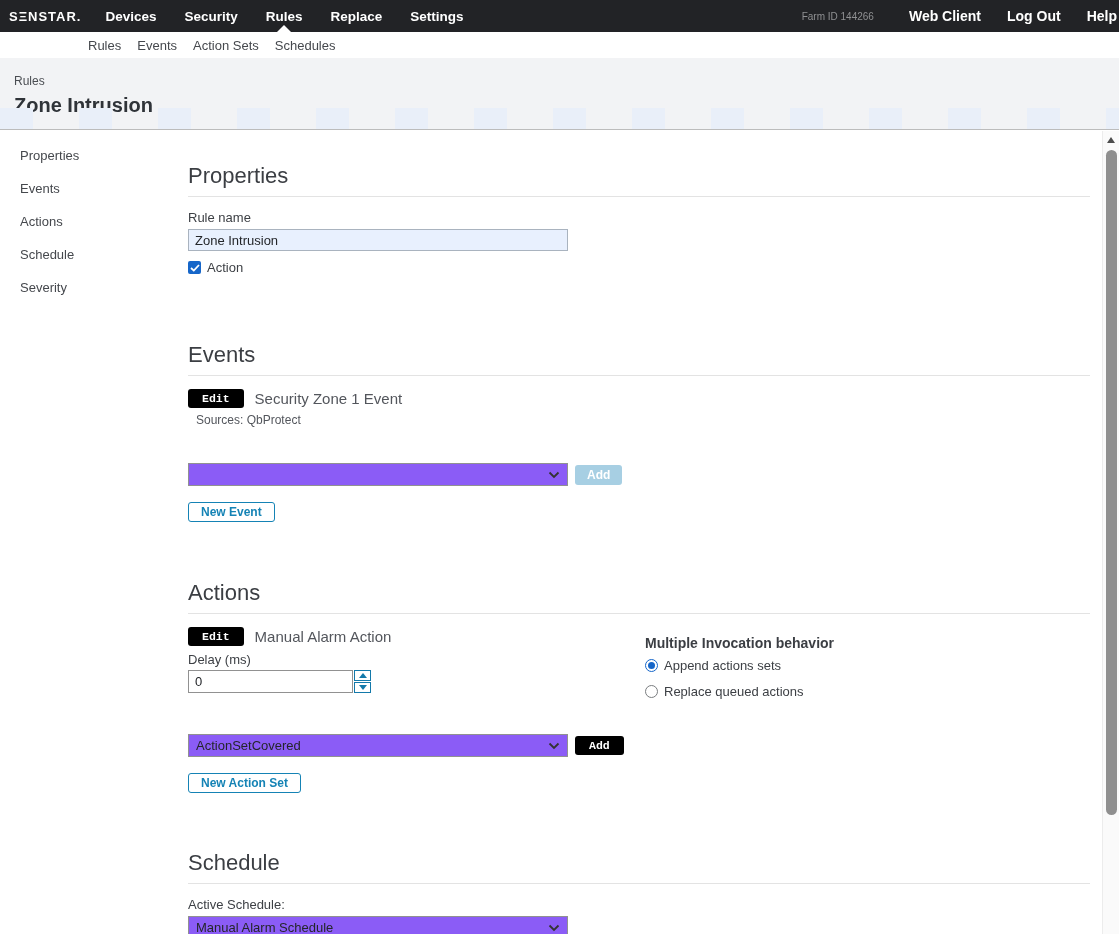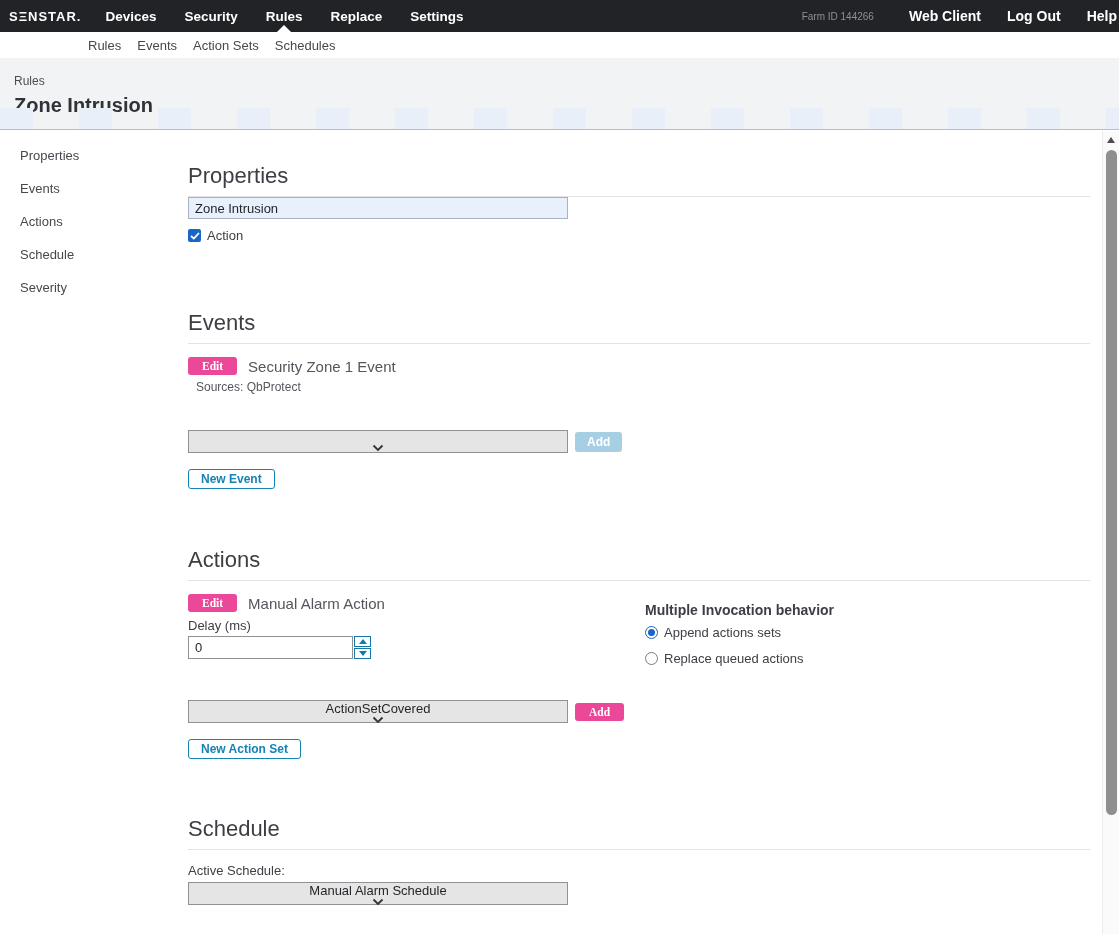--- a/index.html
+++ b/index.html
@@ -47,34 +47,34 @@
 
   .field-label { font-size:13px; color:#3d4045; margin:13px 0 4px; }
   .rule-input { width:380px; height:22px; background:#e8f0fe; border:1px solid #a9b3bf;
     font-size:13px; color:#24262a; padding:0 6px; font-family:inherit; }
 
   .check-row { display:flex; align-items:center; margin-top:9px; }
   .checkbox { width:13px; height:13px; background:#1666c9; border-radius:2px; display:flex;
     align-items:center; justify-content:center; cursor:pointer; flex:0 0 auto; }
   .check-label { font-size:13px; margin-left:6px; }
 
-  .btn-primary { display:inline-block; background:#ec4899; color:#fff; font-size:11.5px; font-weight:bold;
-    padding:3px 14px; border-radius:3px; border:none; cursor:pointer; font-family:Liberation Serif, serif; }
+  .btn-primary { display:inline-block; background:#000000; color:#fff; font-size:11.5px; font-weight:bold;
+    padding:3px 14px; border-radius:3px; border:none; cursor:pointer; font-family:Liberation Mono, monospace; }
   .btn-disabled { display:inline-block; background:#a7cfe3; color:#fff; font-size:12px; font-weight:bold;
     padding:3px 12px; border-radius:3px; border:none; cursor:default; font-family:inherit; }
   .btn-outline { display:inline-block; background:#fff; color:#1583b5; border:1px solid #1583b5;
     font-size:12px; font-weight:600; padding:2px 12px; border-radius:3px; cursor:pointer; font-family:inherit; }
 
   .item-row { display:flex; align-items:center; margin-top:13px; }
   .item-name { font-size:15px; color:#53565c; margin-left:11px; }
   .sources { font-size:12px; color:#53565c; margin:5px 0 0 8px; }
 
   .select-row { display:flex; align-items:center; margin-top:36px; }
-  .selectbox { width:380px; height:23px; border:1px solid #919191; background:#e5e5e5; display:flex;
-    align-items:center; justify-content:space-between; padding:0 7px; font-size:13px; color:#24262a; cursor:pointer;flex-direction:column; }
+  .selectbox { width:380px; height:23px; border:1px solid #919191; background:#8b5cf6; display:flex;
+    align-items:center; justify-content:space-between; padding:0 7px; font-size:13px; color:#24262a; cursor:pointer; }
   .select-row .btn-primary, .select-row .btn-disabled { margin-left:7px; }
   .new-btn-row { margin-top:16px; }
 
   .actions-body { position:relative; }
   .delay-label { font-size:13px; color:#3d4045; margin:6px 0 3px; }
   .delay-wrap { display:flex; align-items:stretch; }
   .delay-input { width:165px; height:23px; border:1px solid #919191; font-size:13px; color:#24262a;
     padding:0 6px; font-family:inherit; }
   .spinner { display:flex; flex-direction:column; margin-left:1px; }
   .spin-btn { width:17px; height:11px; border:1px solid #1379aa; background:#fff; display:flex;
@@ -152,20 +152,21 @@
     <div class="side-item">Events</div>
     <div class="side-item">Actions</div>
     <div class="side-item">Schedule</div>
     <div class="side-item">Severity</div>
   </div>
 
   <div class="main">
 
     <div class="sec-props">
       <h2 class="section-h">Properties</h2>
+      <div class="field-label">Rule name</div>
       <input class="rule-input" type="text" value="Zone Intrusion" style="">
       <div class="check-row">
         <span class="checkbox">
           <svg width="10" height="8" viewBox="0 0 10 8">
             <path d="M1 4 L3.8 6.6 L9 1" stroke="#fff" stroke-width="1.8" fill="none"></path>
           </svg>
         </span>
         <span class="check-label">Action</span>
       </div>
     </div>

